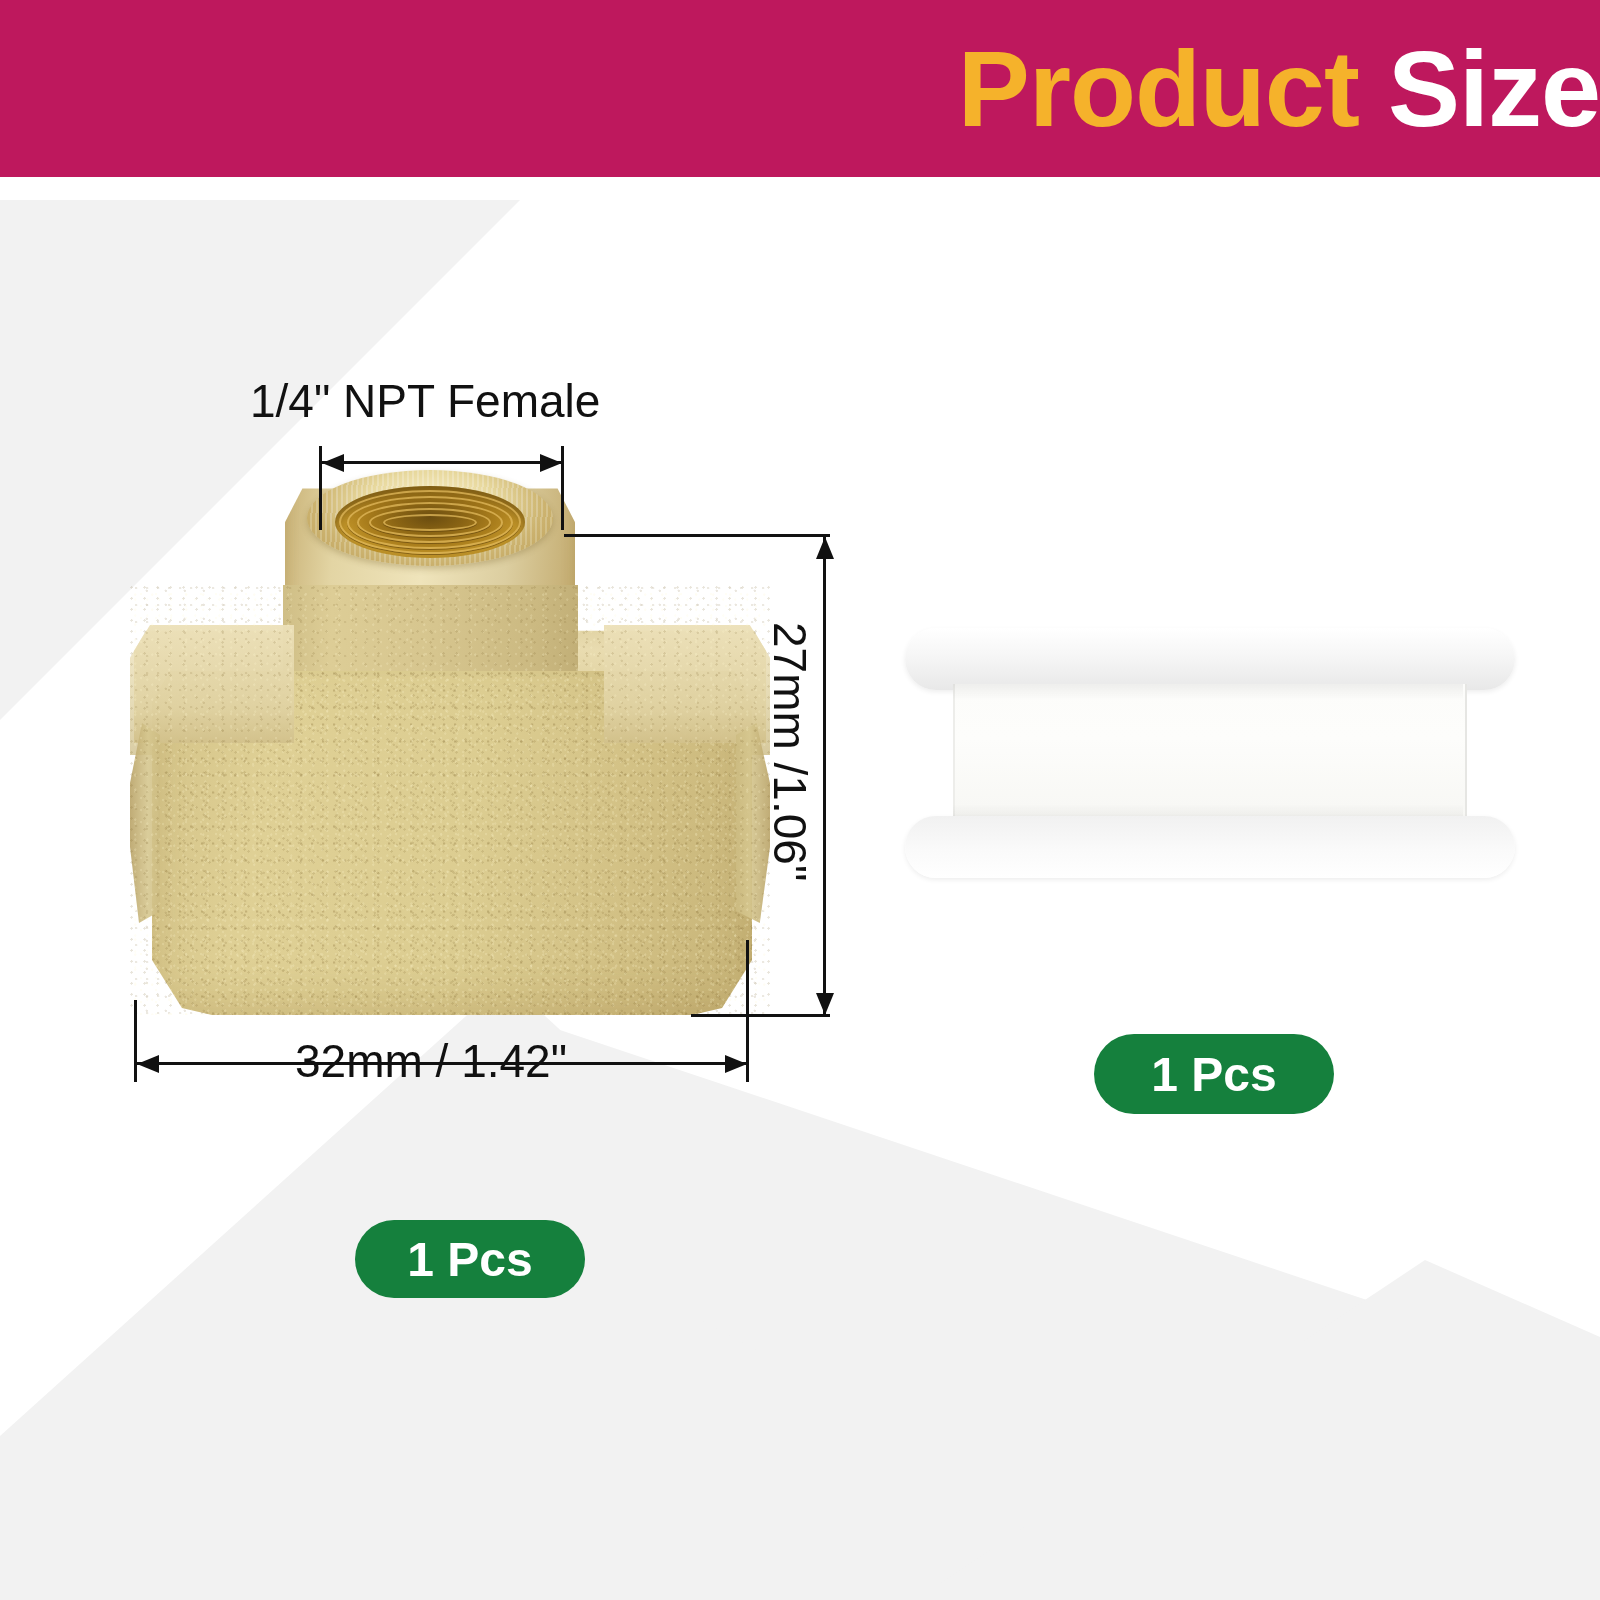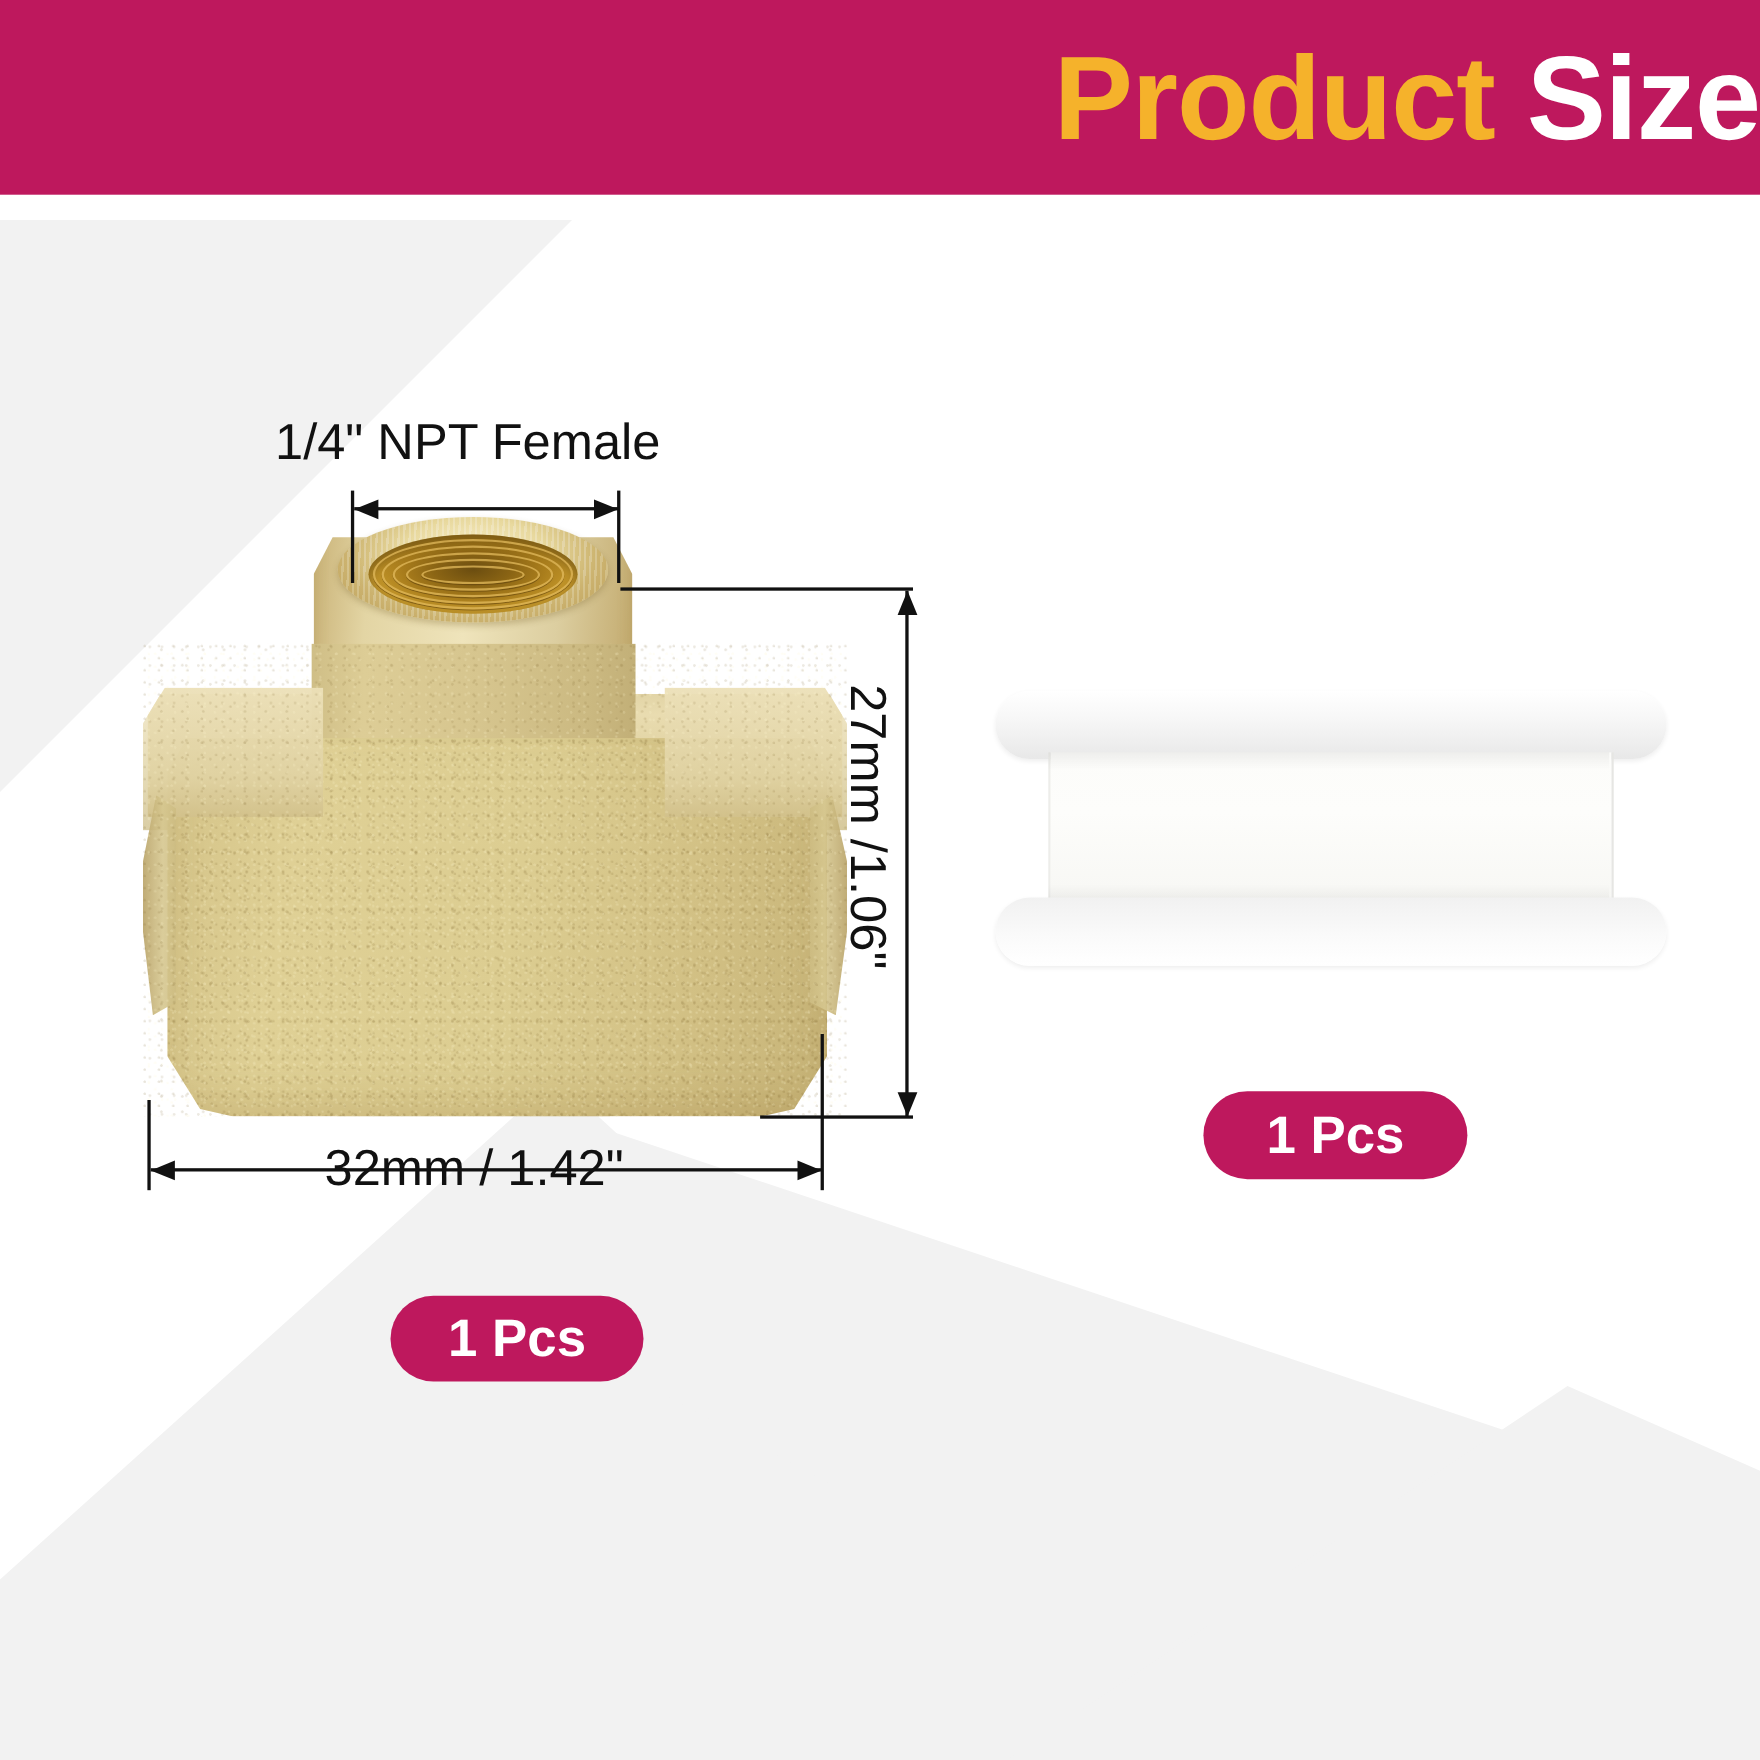--- a/index.html
+++ b/index.html
@@ -197,23 +197,23 @@
     position:absolute;left:48px;top:56px;width:510px;height:16px;
     background:linear-gradient(180deg,rgba(0,0,0,.055),rgba(0,0,0,0));
   }
   .tape-shadow-b{
     position:absolute;left:48px;top:176px;width:510px;height:16px;
     background:linear-gradient(0deg,rgba(0,0,0,.05),rgba(0,0,0,0));
   }
 
   
   .badge{
-    position:absolute;background:#be185d;border-radius:999px;
+    position:absolute;background:#15803d;border-radius:999px;
     display:flex;align-items:center;justify-content:center;
-    color:#ffffff;font-weight:bold;font-family:"Liberation Sans", sans-serif;
+    color:#ffffff;font-weight:bold;font-family:"Liberation Sans", sans-serif;margin-top:42px;
   }
   #badge-left{left:355px;top:1178px;width:230px;height:78px;font-size:48px;}
   #badge-right{left:1094px;top:992px;width:240px;height:80px;font-size:48px;}
 </style>
 </head>
 <body>
 
 <div id="stage">
 
   <div class="bgwash">

